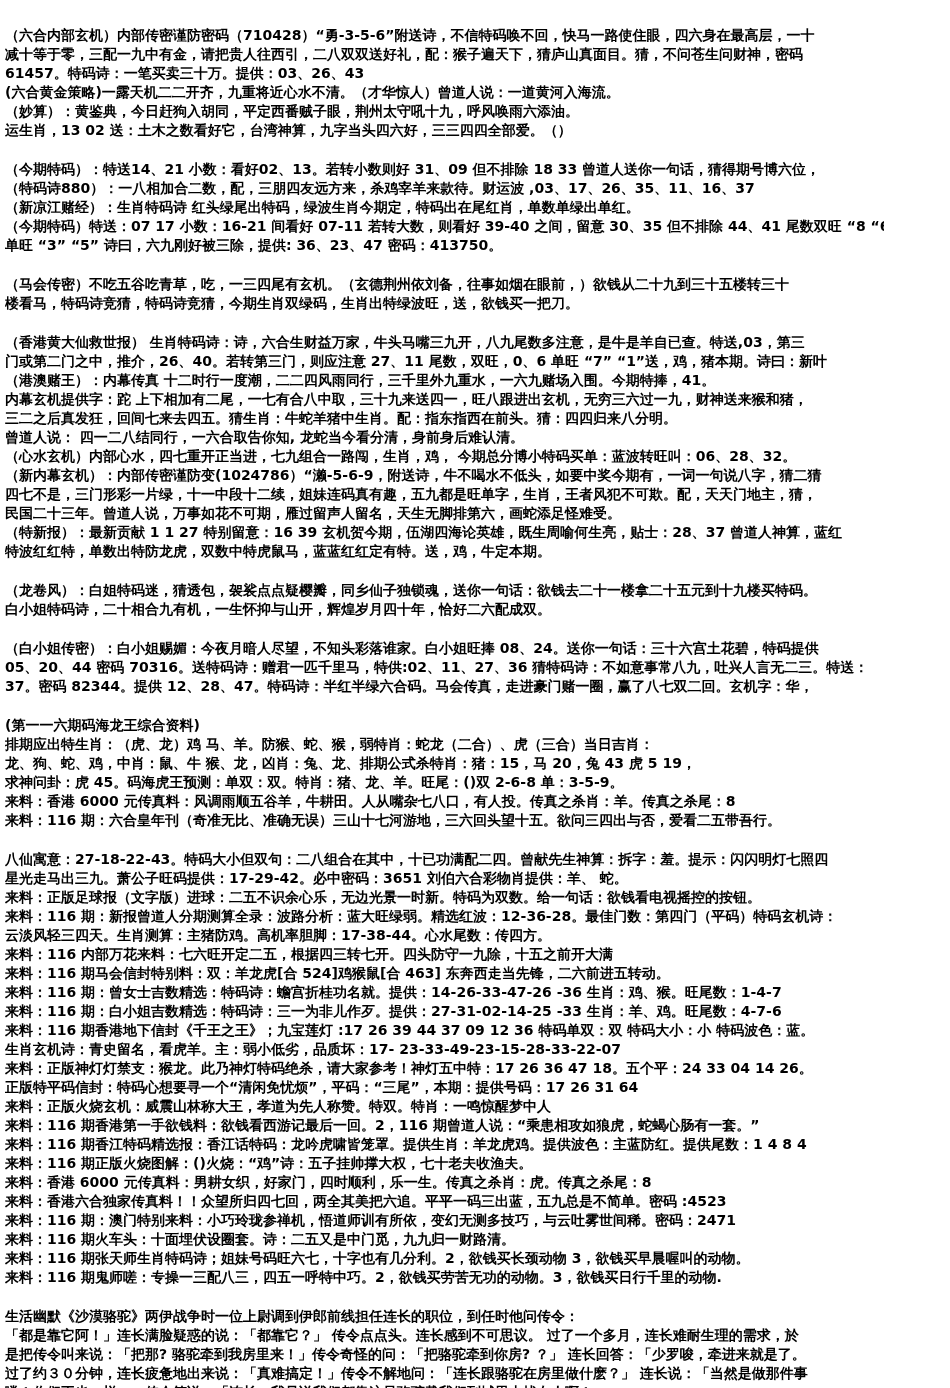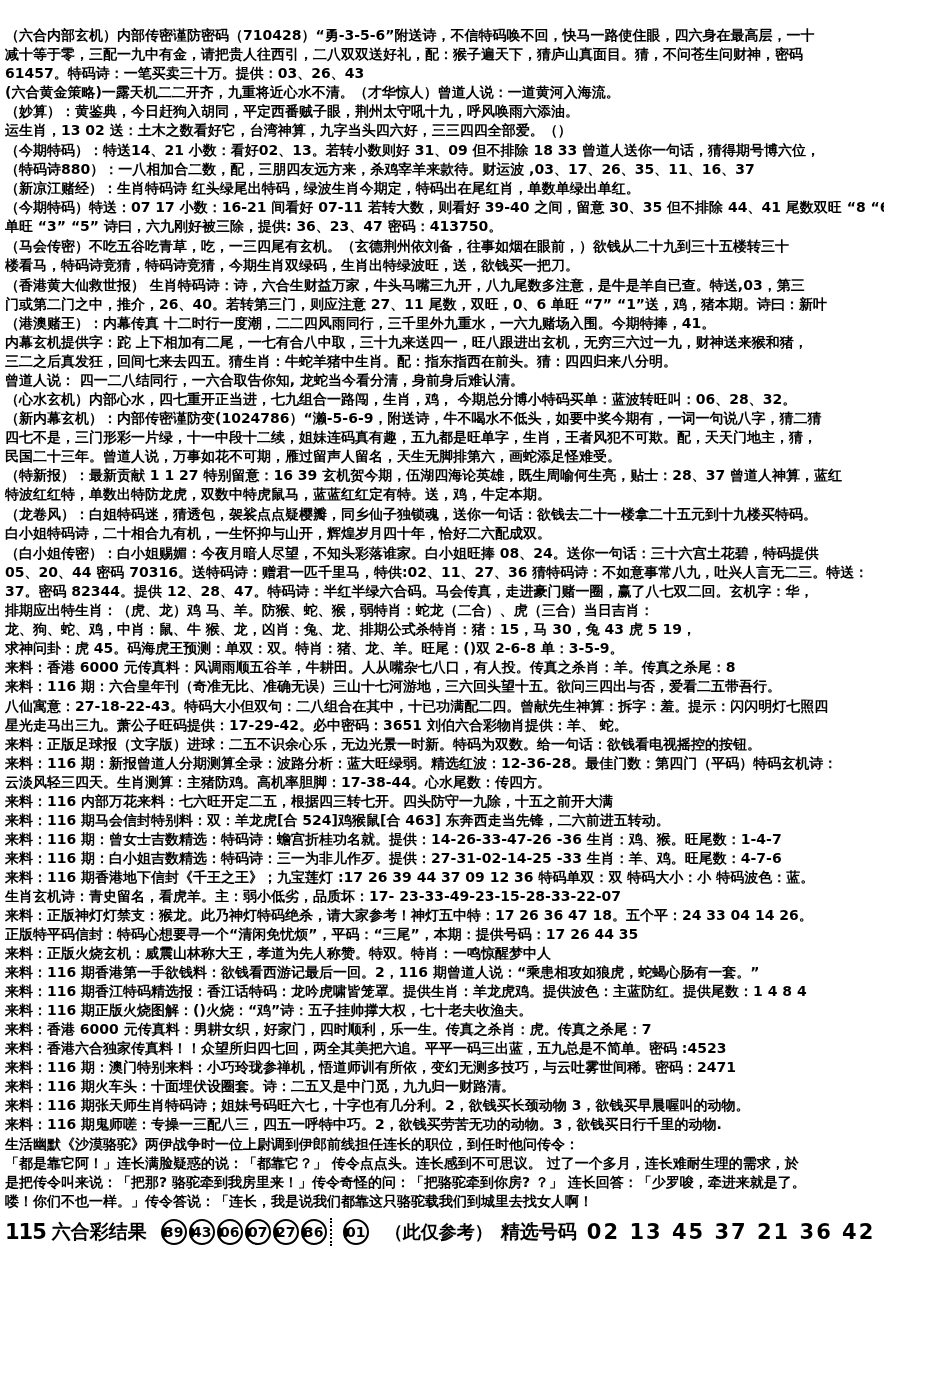--- a/index.html
+++ b/index.html
@@ -13,21 +13,21 @@
     box-sizing:border-box;
     padding:26px 12px 0 5px;
   }
   .line{
     height:19px;line-height:19px;
     font-size:14px;
     white-space:nowrap;
     letter-spacing:0px;
     overflow:hidden;
   }
-  .line.gap{margin-top:1px;}
+  .line.gap{margin-top:20px;}
   .footer{
     margin-top:7px;
     display:flex;align-items:center;
     white-space:nowrap;
   }
   .footer .issue{font-size:21px;font-weight:bold;margin-right:6px;letter-spacing:-1px;}
   .footer .result-label{font-size:19px;font-weight:bold;margin-right:14px;}
   .balls{display:flex;align-items:center;}
   .ball{
     position:relative;
@@ -84,51 +84,53 @@
       <div class="line">（新内幕玄机）：内部传密谨防变(1024786）“濑-5-6-9，附送诗，牛不喝水不低头，如要中奖今期有，一词一句说八字，猜二猜</div>
       <div class="line">四七不是，三门形彩一片绿，十一中段十二续，姐妹连码真有趣，五九都是旺单字，生肖，王者风犯不可欺。配，天天门地主，猜，</div>
       <div class="line">民国二十三年。曾道人说，万事如花不可期，雁过留声人留名，天生无脚排第六，画蛇添足怪难受。</div>
       <div class="line">（特新报）：最新贡献 1 1 27 特别留意：16 39 玄机贺今期，伍湖四海论英雄，既生周喻何生亮，贴士：28、37 曾道人神算，蓝红</div>
       <div class="line">特波红红特，单数出特防龙虎，双数中特虎鼠马，蓝蓝红红定有特。送，鸡，牛定本期。</div>
       <div class="line gap">（龙卷风）：白姐特码迷，猜透包，袈裟点点疑樱瓣，同乡仙子独锁魂，送你一句话：欲钱去二十一楼拿二十五元到十九楼买特码。</div>
       <div class="line">白小姐特码诗，二十相合九有机，一生怀抑与山开，辉煌岁月四十年，恰好二六配成双。</div>
       <div class="line gap">（白小姐传密）：白小姐赐媚：今夜月暗人尽望，不知头彩落谁家。白小姐旺捧 08、24。送你一句话：三十六宫土花碧，特码提供</div>
       <div class="line">05、20、44 密码 70316。送特码诗：赠君一匹千里马，特供:02、11、27、36 猜特码诗：不如意事常八九，吐兴人言无二三。特送：</div>
       <div class="line">37。密码 82344。提供 12、28、47。特码诗：半红半绿六合码。马会传真，走进豪门赌一圈，赢了八七双二回。玄机字：华，</div>
+      <div class="line gap">(第一一六期码海龙王综合资料)</div>
       <div class="line">排期应出特生肖：（虎、龙）鸡  马、羊。防猴、蛇、猴，弱特肖：蛇龙（二合）、虎（三合）当日吉肖：</div>
-      <div class="line">龙、狗、蛇、鸡，中肖：鼠、牛  猴、龙，凶肖：兔、龙、排期公式杀特肖：猪：15，马 30，兔 43 虎 5 19，</div>
+      <div class="line">龙、狗、蛇、鸡，中肖：鼠、牛  猴、龙，凶肖：兔、龙、排期公式杀特肖：猪：15，马 20，兔 43 虎 5 19，</div>
       <div class="line">求神问卦：虎 45。码海虎王预测：单双：双。特肖：猪、龙、羊。旺尾：()双 2-6-8 单：3-5-9。</div>
       <div class="line">来料：香港 6000 元传真料：风调雨顺五谷羊，牛耕田。人从嘴杂七八口，有人投。传真之杀肖：羊。传真之杀尾：8</div>
       <div class="line">来料：116 期：六合皇年刊（奇准无比、准确无误）三山十七河游地，三六回头望十五。欲问三四出与否，爱看二五带吾行。</div>
       <div class="line gap">八仙寓意：27-18-22-43。特码大小但双句：二八组合在其中，十已功满配二四。曾献先生神算：拆字：羞。提示：闪闪明灯七照四</div>
       <div class="line">星光走马出三九。萧公子旺码提供：17-29-42。必中密码：3651 刘伯六合彩物肖提供：羊、 蛇。</div>
       <div class="line">来料：正版足球报（文字版）进球：二五不识余心乐，无边光景一时新。特码为双数。给一句话：欲钱看电视摇控的按钮。</div>
       <div class="line">来料：116 期：新报曾道人分期测算全录：波路分析：蓝大旺绿弱。精选红波：12-36-28。最佳门数：第四门（平码）特码玄机诗：</div>
       <div class="line">云淡风轻三四天。生肖测算：主猪防鸡。高机率胆脚：17-38-44。心水尾数：传四方。</div>
       <div class="line">来料：116 内部万花来料：七六旺开定二五，根据四三转七开。四头防守一九除，十五之前开大满</div>
       <div class="line">来料：116 期马会信封特别料：双：羊龙虎[合 524]鸡猴鼠[合 463]  东奔西走当先锋，二六前进五转动。</div>
       <div class="line">来料：116 期：曾女士吉数精选：特码诗：蟾宫折桂功名就。提供：14-26-33-47-26 -36 生肖：鸡、猴。旺尾数：1-4-7</div>
       <div class="line">来料：116 期：白小姐吉数精选：特码诗：三一为非儿作歹。提供：27-31-02-14-25 -33 生肖：羊、鸡。旺尾数：4-7-6</div>
       <div class="line">来料：116 期香港地下信封《千王之王》；九宝莲灯 :17 26 39 44 37 09 12 36 特码单双：双  特码大小：小  特码波色：蓝。</div>
       <div class="line">生肖玄机诗：青史留名，看虎羊。主：弱小低劣，品质坏：17- 23-33-49-23-15-28-33-22-07</div>
       <div class="line">来料：正版神灯灯禁支：猴龙。此乃神灯特码绝杀，请大家参考！神灯五中特：17 26 36 47 18。五个平：24 33 04 14 26。</div>
-      <div class="line">正版特平码信封：特码心想要寻一个“清闲免忧烦”，平码：“三尾”，本期：提供号码：17 26 44  35</div>
+      <div class="line">正版特平码信封：特码心想要寻一个“清闲免忧烦”，平码：“三尾”，本期：提供号码：17 26 31  64</div>
       <div class="line">来料：正版火烧玄机：威震山林称大王，孝道为先人称赞。特双。特肖：一鸣惊醒梦中人</div>
       <div class="line">来料：116 期香港第一手欲钱料：欲钱看西游记最后一回。2，116 期曾道人说：“乘患相攻如狼虎，蛇蝎心肠有一套。”</div>
       <div class="line">来料：116 期香江特码精选报：香江话特码：龙吟虎啸皆笼罩。提供生肖：羊龙虎鸡。提供波色：主蓝防红。提供尾数：1 4 8 4</div>
       <div class="line">来料：116 期正版火烧图解：()火烧：“鸡”诗：五子挂帅撑大权，七十老夫收渔夫。</div>
-      <div class="line">来料：香港 6000 元传真料：男耕女织，好家门，四时顺利，乐一生。传真之杀肖：虎。传真之杀尾：7</div>
+      <div class="line">来料：香港 6000 元传真料：男耕女织，好家门，四时顺利，乐一生。传真之杀肖：虎。传真之杀尾：8</div>
       <div class="line">来料：香港六合独家传真料！！众望所归四七回，两全其美把六追。平平一码三出蓝，五九总是不简单。密码 :4523</div>
       <div class="line">来料：116 期：澳门特别来料：小巧玲珑参禅机，悟道师训有所依，变幻无测多技巧，与云吐雾世间稀。密码：2471</div>
       <div class="line">来料：116 期火车头：十面埋伏设圈套。诗：二五又是中门觅，九九归一财路清。</div>
       <div class="line">来料：116 期张天师生肖特码诗；姐妹号码旺六七，十字也有几分利。2，欲钱买长颈动物 3，欲钱买早晨喔叫的动物。</div>
       <div class="line">来料：116 期鬼师嗟：专操一三配八三，四五一呼特中巧。2，欲钱买劳苦无功的动物。3，欲钱买日行千里的动物.</div>
       <div class="line gap">生活幽默《沙漠骆驼》两伊战争时一位上尉调到伊郎前线担任连长的职位，到任时他问传令：</div>
       <div class="line">「都是靠它阿！」连长满脸疑惑的说：「都靠它？」  传令点点头。连长感到不可思议。  过了一个多月，连长难耐生理的需求，於</div>
       <div class="line">是把传令叫来说：「把那?  骆驼牵到我房里来！」传令奇怪的问：「把骆驼牵到你房?  ？」  连长回答：「少罗唆，牵进来就是了。</div>
+      <div class="line">过了约３０分钟，连长疲惫地出来说：「真难搞定！」传令不解地问：「连长跟骆驼在房里做什麽？」  连长说：「当然是做那件事</div>
       <div class="line">喽！你们不也一样。」传令答说：「连长，我是说我们都靠这只骆驼载我们到城里去找女人啊！</div>
     </div>
 
   <div class="footer">
     <span class="issue">115</span>
     <span class="result-label">六合彩结果</span>
     <span id="balls" class="balls">
         <span class="ball">39</span>
         <span class="ball">43</span>
         <span class="ball">06</span>

